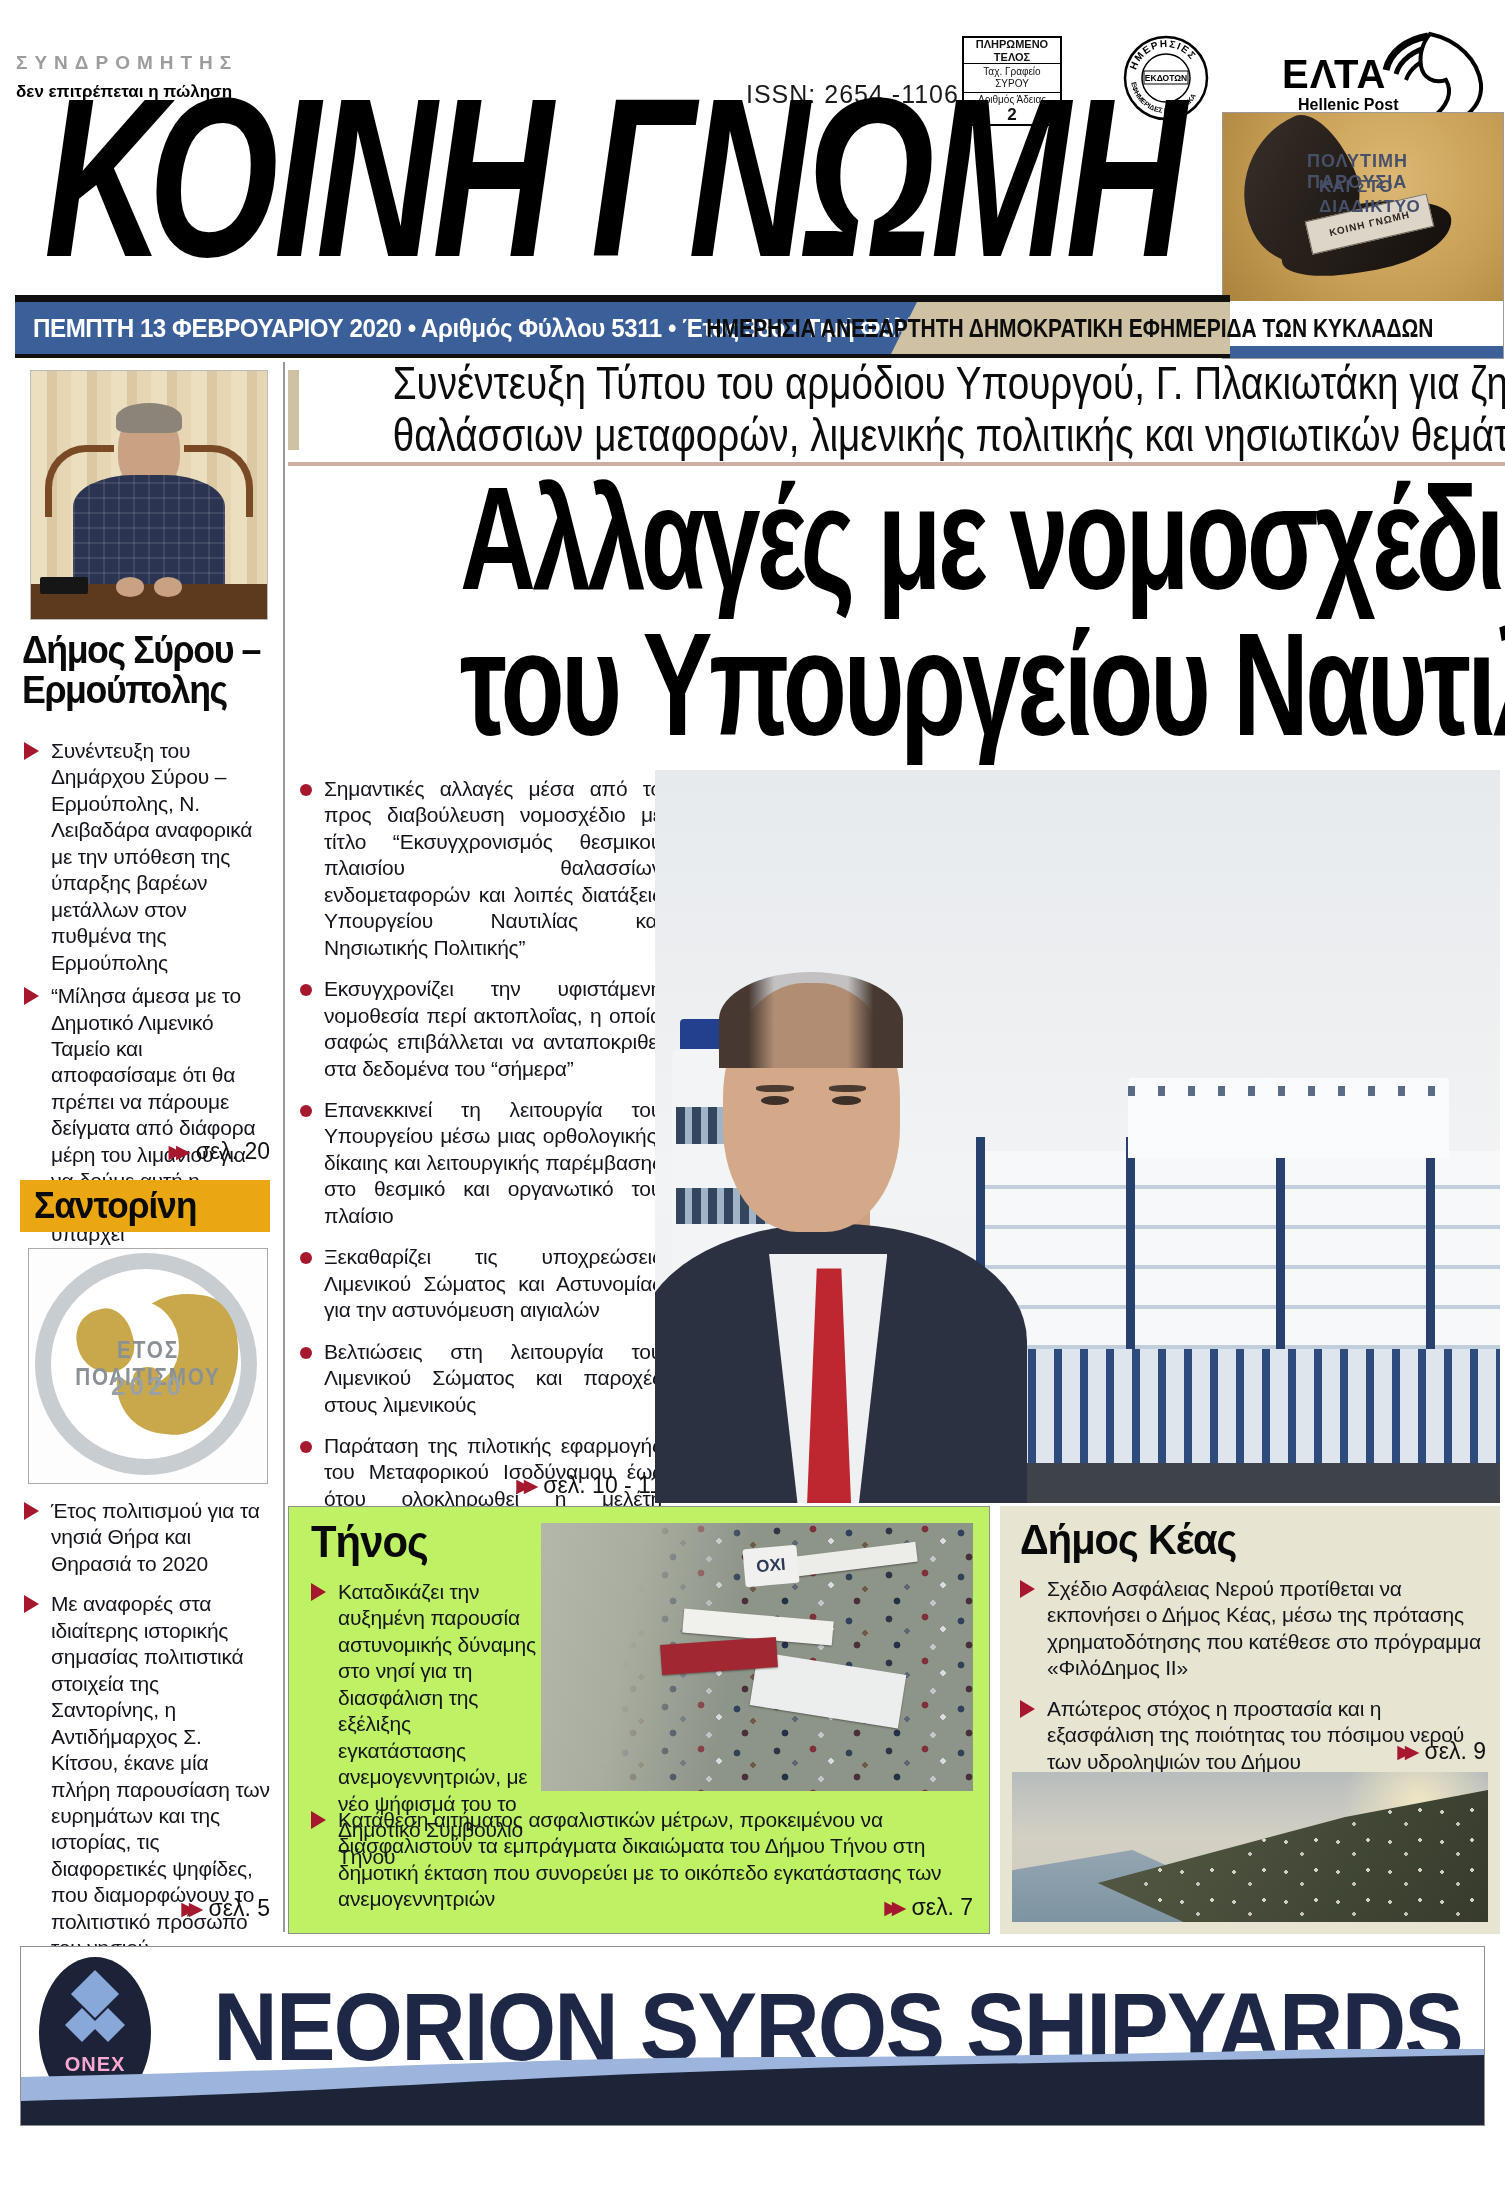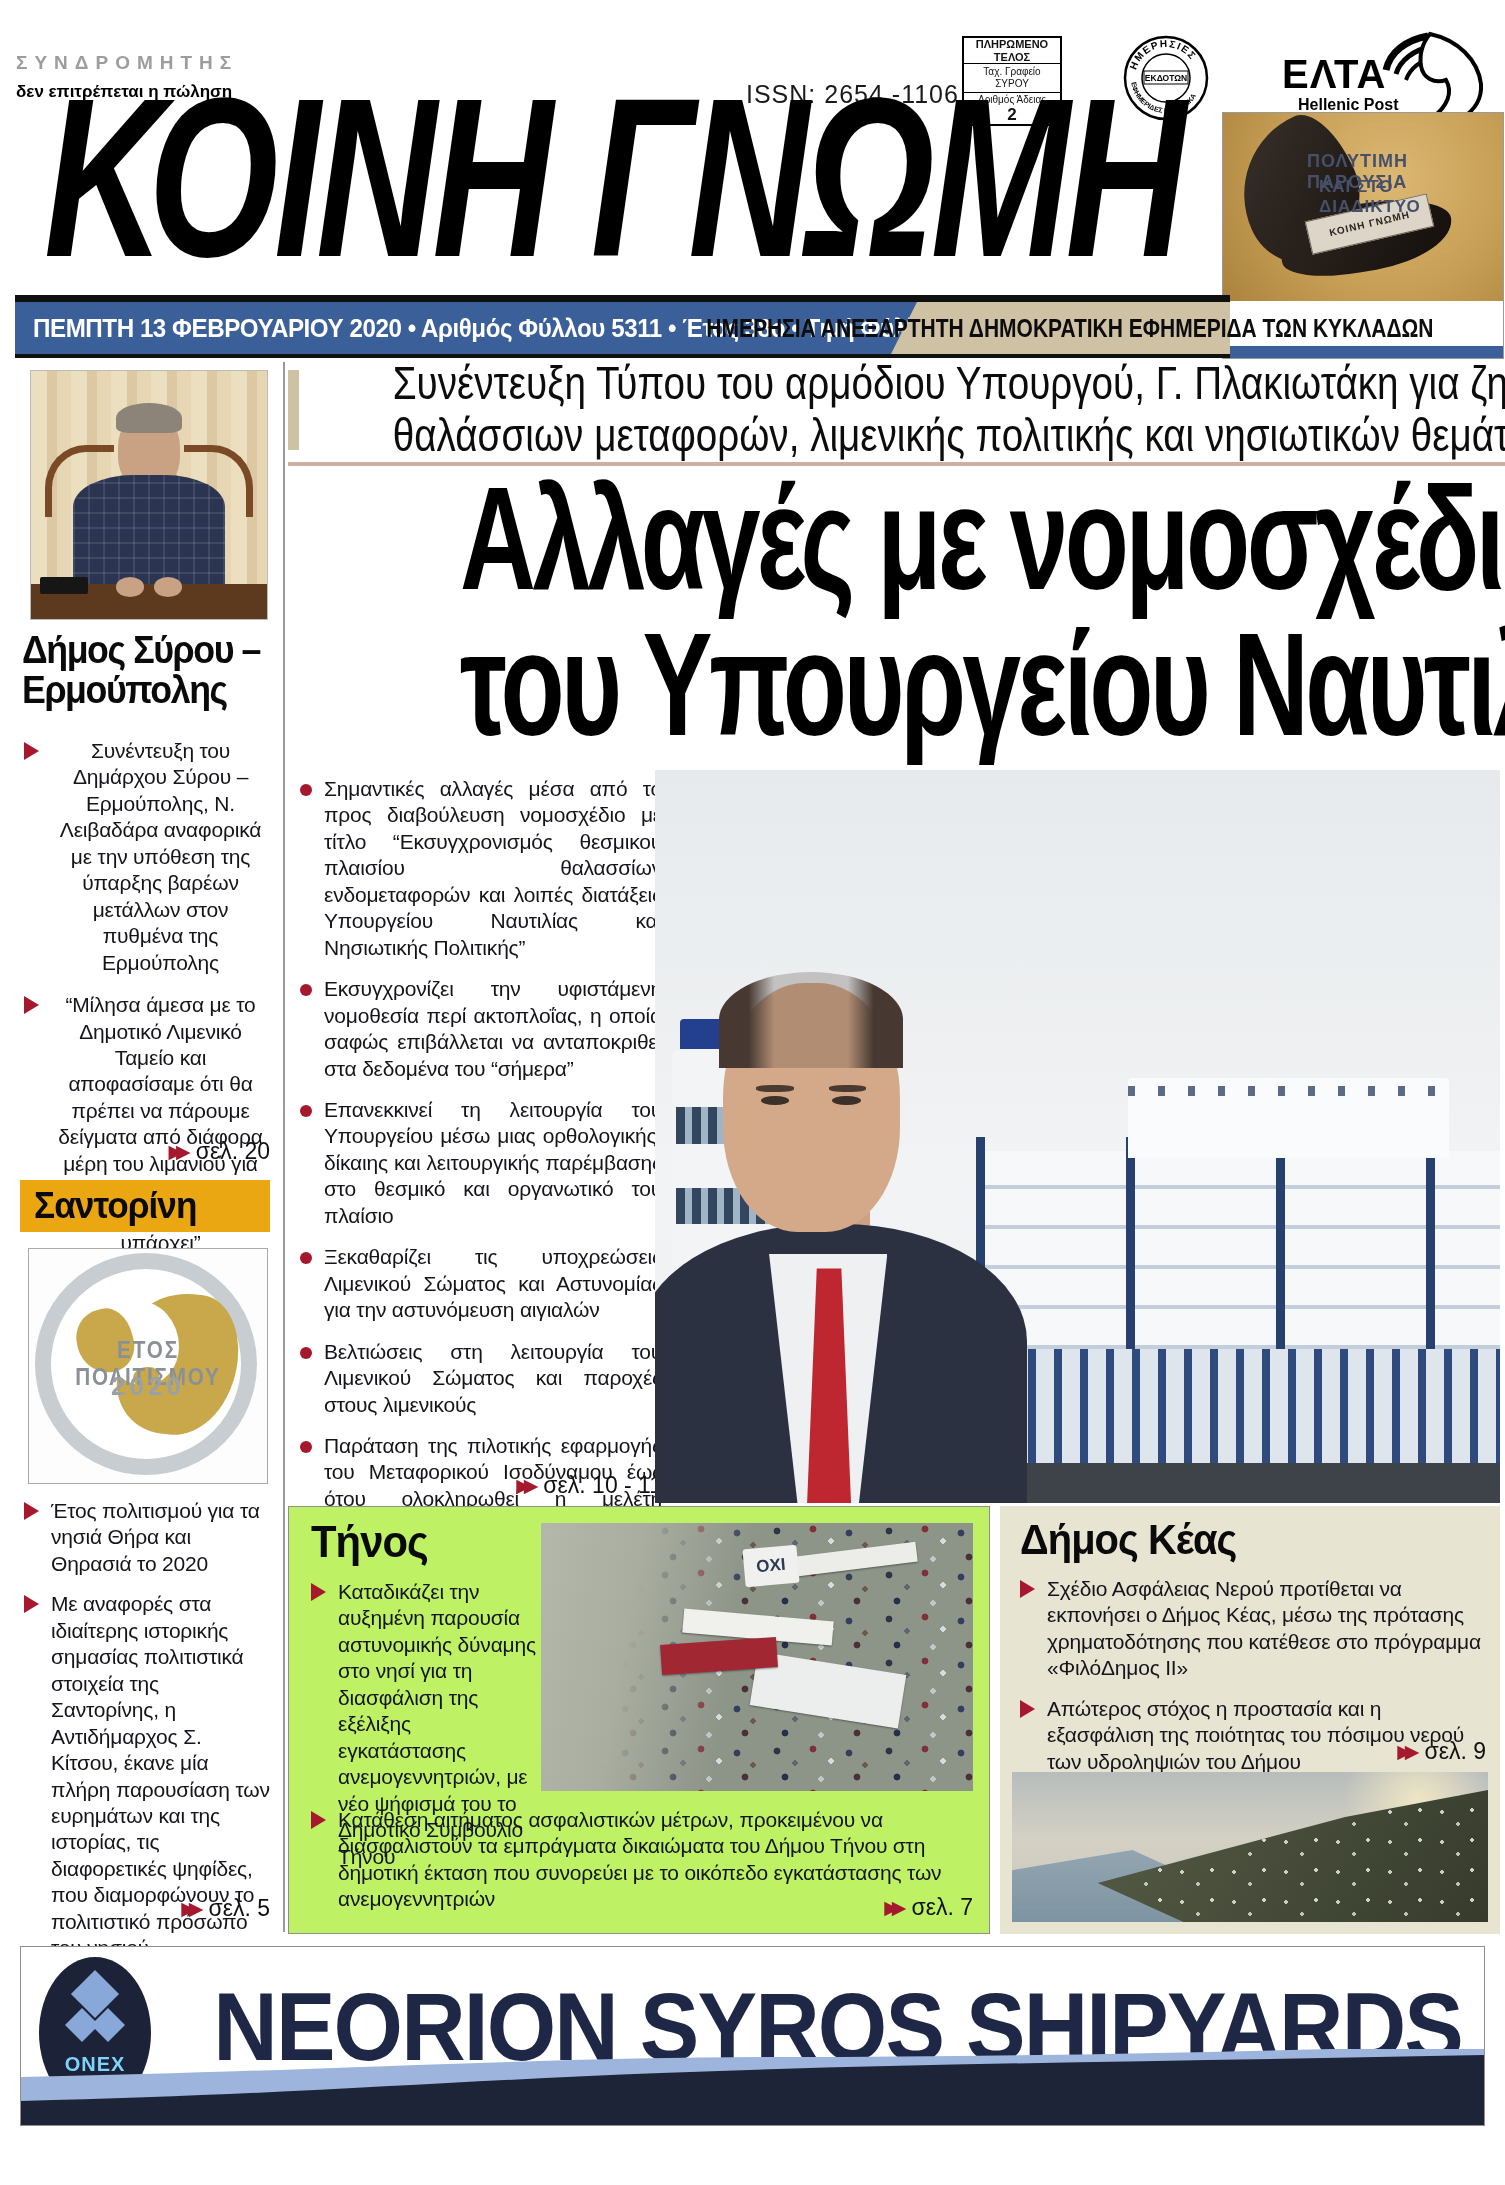--- a/index.html
+++ b/index.html
@@ -80,21 +80,21 @@
   .mayor .head{position:absolute;left:37%;top:16%;width:26%;height:32%;background:#c9a183;border-radius:46% 46% 42% 42%;}
   .mayor .hair{position:absolute;left:36%;top:13%;width:28%;height:12%;background:#8c8478;border-radius:50% 50% 20% 20%;}
   .mayor .shirt{position:absolute;left:18%;top:42%;width:64%;height:46%;background:#2b3450;border-radius:40% 40% 0 0/28% 28% 0 0;
         background-image:repeating-linear-gradient(0deg,rgba(255,255,255,.10) 0 2px,transparent 2px 15px),
                          repeating-linear-gradient(90deg,rgba(255,255,255,.10) 0 2px,transparent 2px 15px);}
   .mayor .desk{position:absolute;left:0;bottom:0;width:100%;height:14%;background:#5d3a1e;}
   .mayor .hand1{position:absolute;left:36%;bottom:9%;width:12%;height:8%;background:#c9a183;border-radius:50%;}
   .mayor .hand2{position:absolute;left:52%;bottom:9%;width:12%;height:8%;background:#c9a183;border-radius:50%;}
   .mayor .phone{position:absolute;left:4%;bottom:10%;width:20%;height:7%;background:#161616;border-radius:2px;}
   .syros-title{left:22px;top:630px;width:260px;font-size:38px;line-height:1.06;font-weight:700;letter-spacing:-1.5px;color:#0a0a0a;transform:scaleX(.94);transform-origin:left top;}
-  .syros-bullets{left:24px;top:738px;width:246px;display:flex;flex-direction:column;gap:16px;text-align:center;}
+  .syros-bullets{left:24px;top:738px;width:246px;display:flex;flex-direction:column;gap:7px;}
   .syros-pageref{left:24px;top:1138px;width:246px;}
   .sant-header{left:20px;top:1180px;width:250px;height:52px;background:#eba712;display:flex;align-items:center;padding-left:14px;box-sizing:border-box;}
   .sant-header span{font-size:37px;font-weight:700;letter-spacing:-1px;color:#0a0a0a;transform:scaleX(.95);transform-origin:left center;}
   .sant-logo{left:28px;top:1248px;width:238px;height:234px;border:1px solid #aaa;background:#fdfdfd;overflow:hidden;}
   .sant-circle{position:absolute;left:6px;top:4px;width:222px;height:222px;border-radius:50%;
                border:16px solid #c7cdd1;box-sizing:border-box;background:#fff;}
   .thera{position:absolute;right:30px;top:44px;width:118px;height:142px;background:#c9a84c;
          border-radius:62% 38% 55% 45%/50% 46% 62% 38%;transform:rotate(6deg);}
   .thera-cut{position:absolute;right:88px;top:52px;width:74px;height:84px;background:#fff;border-radius:50% 60% 50% 55%;}
   .therasia{position:absolute;left:48px;top:60px;width:56px;height:64px;background:#c9a84c;
@@ -181,21 +181,21 @@
      background-size:52px 30px;opacity:.85;}
   .k-sea{position:absolute;left:0;bottom:0;width:46%;height:48%;clip-path:polygon(0 28%,55% 0,100% 62%,100% 100%,0 100%);
          background:linear-gradient(180deg,#93a5b1 0%,#7e94a2 100%);}
 
   
   .banner{left:20px;top:1946px;width:1465px;height:180px;border:1px solid #8f8f8f;background:#fff;box-sizing:border-box;overflow:hidden;}
   .onex{position:absolute;left:18px;top:10px;width:112px;height:152px;background:#1c2237;border-radius:50%;}
   .onex .d1{position:absolute;left:39px;top:20px;width:34px;height:34px;background:#87a8d8;transform:rotate(45deg);}
   .onex .d2{position:absolute;left:31px;top:56px;width:24px;height:24px;background:#87a8d8;transform:rotate(45deg);}
   .onex .d3{position:absolute;left:57px;top:56px;width:24px;height:24px;background:#87a8d8;transform:rotate(45deg);}
-  .onex .oname{position:absolute;left:0;right:0;top:96px;text-align:center;color:#7dd3fc;font-size:20px;font-weight:700;letter-spacing:1px;}
+  .onex .oname{position:absolute;left:0;right:0;top:96px;text-align:center;color:#f9a8d4;font-size:20px;font-weight:700;letter-spacing:1px;}
   .banner-title{position:absolute;left:138px;right:6px;top:24px;text-align:left;}
   .banner-title span{font-size:97px;font-weight:700;letter-spacing:-2px;color:#1f2747;transform:scaleX(.92);transform-origin:center;display:inline-block;white-space:nowrap;}
   .waves{position:absolute;left:0;right:0;bottom:0;height:76px;}
 </style>
 </head>
 <body>
 
 <div class="page">
 
   <div class="abs subscriber-title">ΣΥΝΔΡΟΜΗΤΗΣ</div>

